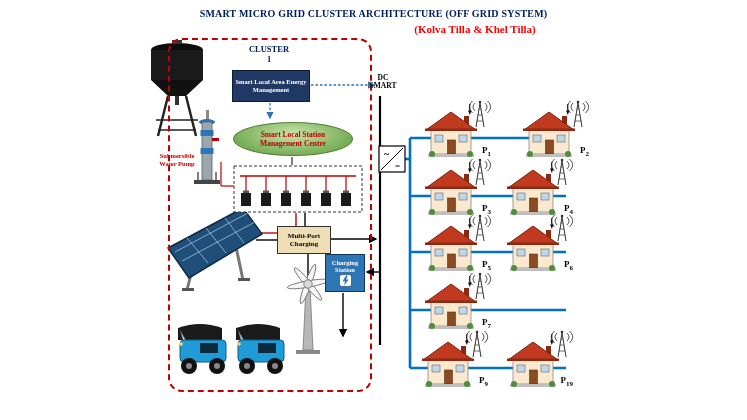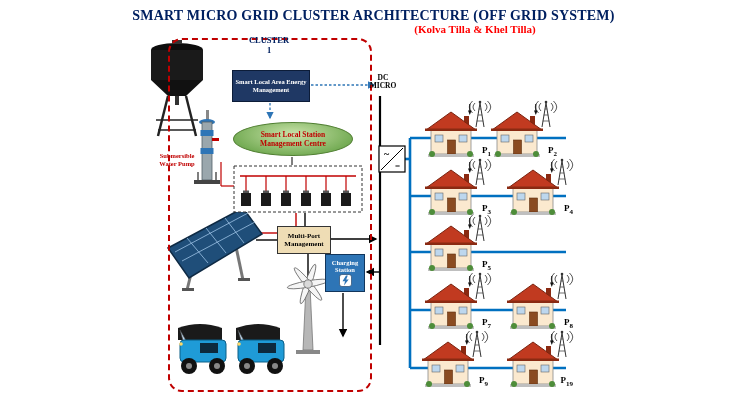--- a/index.html
+++ b/index.html
@@ -1,25 +1,25 @@
 <!DOCTYPE html>
 <html><head>
 <meta charset="utf-8">
 <style>
   html,body{margin:0;padding:0;background:#fff;}
   .stage{position:relative;width:747px;height:420px;background:#ffffff;overflow:hidden;
          font-family:"Liberation Serif",serif;}
   .abs{position:absolute;}
   .title{position:absolute;left:0;right:0;top:8px;text-align:center;font-weight:bold;
-         font-size:14px;color:#002060;letter-spacing:.2px;}
+         font-size:10px;color:#002060;letter-spacing:.2px;}
   .subtitle{position:absolute;left:330px;width:290px;top:23px;text-align:center;
             font-weight:bold;font-size:11px;color:#FF0000;}
   .cluster-border{position:absolute;left:168px;top:38px;width:200px;height:350px;
                   border:2px dashed #C00000;border-radius:14px;}
-  .cluster-label{position:absolute;left:238px;top:36px;width:62px;text-align:center;
+  .cluster-label{position:absolute;left:238px;top:45px;width:62px;text-align:center;
                  color:#002060;font-weight:bold;font-size:8.5px;line-height:1.15;}
   .box{position:absolute;display:flex;align-items:center;justify-content:center;
        text-align:center;font-weight:bold;box-sizing:border-box;}
   #salem{left:232px;top:70px;width:78px;height:32px;background:#1F3864;color:#fff;
          font-size:6.5px;border:1px solid #0c1c38;padding:2px;line-height:1.25;}
   #slemc{left:233px;top:122px;width:120px;height:34px;border-radius:50%;
          background:radial-gradient(ellipse at 50% 35%, #C9E3AA, #6FA84F 78%);
          color:#C00000;font-size:7.5px;border:1px solid #538135;padding:0 8px;line-height:1.2;}
   #converter{left:277px;top:226px;width:54px;height:28px;background:#EFDDB5;
              border:1px solid #333;font-size:7px;color:#000;padding:1px;line-height:1.2;}
@@ -228,45 +228,45 @@
     <span>CLUSTER</span><br>
     <span>1</span>
   </div>
 
   <div class="box" id="salem">Smart Local Area Energy Management</div>
 
   <div class="box" id="slemc">Smart Local Station Management Centre</div>
 
   <div class="abs" id="pump-label">Submersible Water Pump</div>
 
-  <div class="box" id="converter">Multi-Port Management</div>
+  <div class="box" id="converter">Multi-Port Charging</div>
 
   <div class="box" id="charging">
     <span>Charging Station</span>
     <svg class="ev-icon" width="13" height="13" viewBox="0 0 13 13">
       <rect x="0.5" y="0.5" width="12" height="12" rx="2.5" fill="#fff" stroke="#12365c" stroke-width="0.6"></rect>
       <polygon points="7,1.5 3.5,7.2 6,7.2 5,11.5 9.7,5.6 7.2,5.6 8.8,1.5" fill="#2E75B6"></polygon>
     </svg>
   </div>
 
   <div class="abs" id="dcgrid">
     <span>DC</span><br>
-    <span>MICRO</span>
+    <span>SMART</span>
   </div>
 
   <div class="house" style="left:424px;top:108px">
     <svg class="hsvg" width="54" height="50">
         <use href="#sym-house"></use>
       </svg>
     <svg class="ant" width="24" height="30">
         <use href="#sym-antenna"></use>
       </svg>
     <div class="plabel"><span>P</span><sub>1</sub></div>
   </div>
-  <div class="house" style="left:490px;top:108px">
+  <div class="house" style="left:522px;top:108px">
     <svg class="hsvg" width="54" height="50">
         <use href="#sym-house"></use>
       </svg>
     <svg class="ant" width="24" height="30">
         <use href="#sym-antenna"></use>
       </svg>
     <div class="plabel"><span>P</span><sub>2</sub></div>
   </div>
   <div class="house" style="left:424px;top:166px">
     <svg class="hsvg" width="54" height="50">
@@ -288,38 +288,38 @@
   </div>
   <div class="house" style="left:424px;top:222px">
     <svg class="hsvg" width="54" height="50">
         <use href="#sym-house"></use>
       </svg>
     <svg class="ant" width="24" height="30">
         <use href="#sym-antenna"></use>
       </svg>
     <div class="plabel"><span>P</span><sub>5</sub></div>
   </div>
+  <div class="house" style="left:506px;top:222px">
+    <svg class="hsvg" width="54" height="50">
+        <use href="#sym-house"></use>
+      </svg>
+    <svg class="ant" width="24" height="30">
+        <use href="#sym-antenna"></use>
+      </svg>
+    <div class="plabel"><span>P</span><sub>6</sub></div>
+  </div>
   <div class="house" style="left:424px;top:280px">
     <svg class="hsvg" width="54" height="50">
         <use href="#sym-house"></use>
       </svg>
     <svg class="ant" width="24" height="30">
         <use href="#sym-antenna"></use>
       </svg>
     <div class="plabel"><span>P</span><sub>7</sub></div>
   </div>
-  <div class="house" style="left:506px;top:280px">
-    <svg class="hsvg" width="54" height="50">
-        <use href="#sym-house"></use>
-      </svg>
-    <svg class="ant" width="24" height="30">
-        <use href="#sym-antenna"></use>
-      </svg>
-    <div class="plabel"><span>P</span><sub>8</sub></div>
-  </div>
   <div class="house" style="left:421px;top:338px">
     <svg class="hsvg" width="54" height="50">
         <use href="#sym-house"></use>
       </svg>
     <svg class="ant" width="24" height="30">
         <use href="#sym-antenna"></use>
       </svg>
     <div class="plabel"><span>P</span><sub>9</sub></div>
   </div>
   <div class="house" style="left:506px;top:338px">

